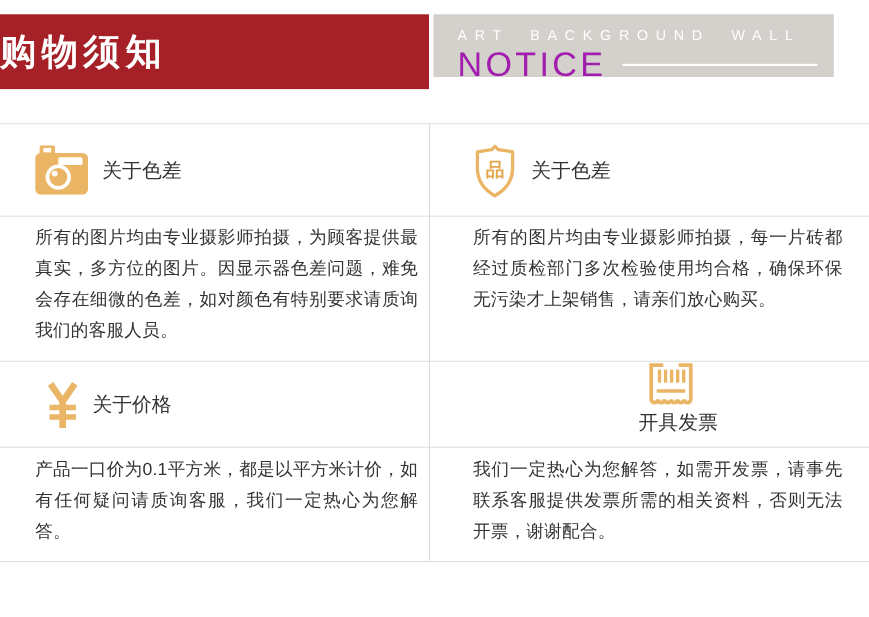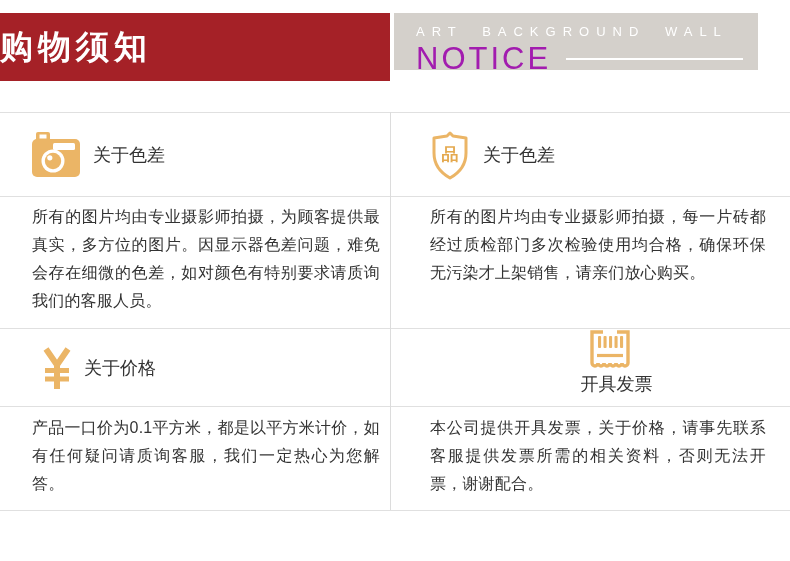--- a/index.html
+++ b/index.html
@@ -102,15 +102,15 @@
       <path d="M14 3 H3 V34 a3 3 0 0 0 6 0 a3 3 0 0 0 6 0 a3 3 0 0 0 6 0 a3 3 0 0 0 6 0 a3 3 0 0 0 6 0 a3 3 0 0 0 6 0 V3 H28" fill="none" stroke="#ebb566" stroke-width="3.4" stroke-linecap="butt"></path>
       <rect x="9" y="7" width="3.1" height="12" rx="1" fill="#ebb566"></rect>
       <rect x="14.5" y="7" width="3.1" height="12" rx="1" fill="#ebb566"></rect>
       <rect x="20" y="7" width="3.1" height="12" rx="1" fill="#ebb566"></rect>
       <rect x="25.5" y="7" width="3.1" height="12" rx="1" fill="#ebb566"></rect>
       <rect x="31" y="7" width="3.1" height="12" rx="1" fill="#ebb566"></rect>
       <line x1="8" y1="26.5" x2="34" y2="26.5" stroke="#ebb566" stroke-width="3.2"></line>
     </svg>
     <div class="ttl">开具发票</div>
   </div>
-  <div class="card-body" style="left:430px;top:414px;width:336px;">本公司提供开具发票，关于价格，请事先联系客服提供发票所需的相关资料，否则无法开票，谢谢配合。</div>
+  <div class="card-body" style="left:430px;top:414px;width:336px;">我们一定热心为您解答，如需开发票，请事先联系客服提供发票所需的相关资料，否则无法开票，谢谢配合。</div>
 
 </div>
 
 </body></html>

